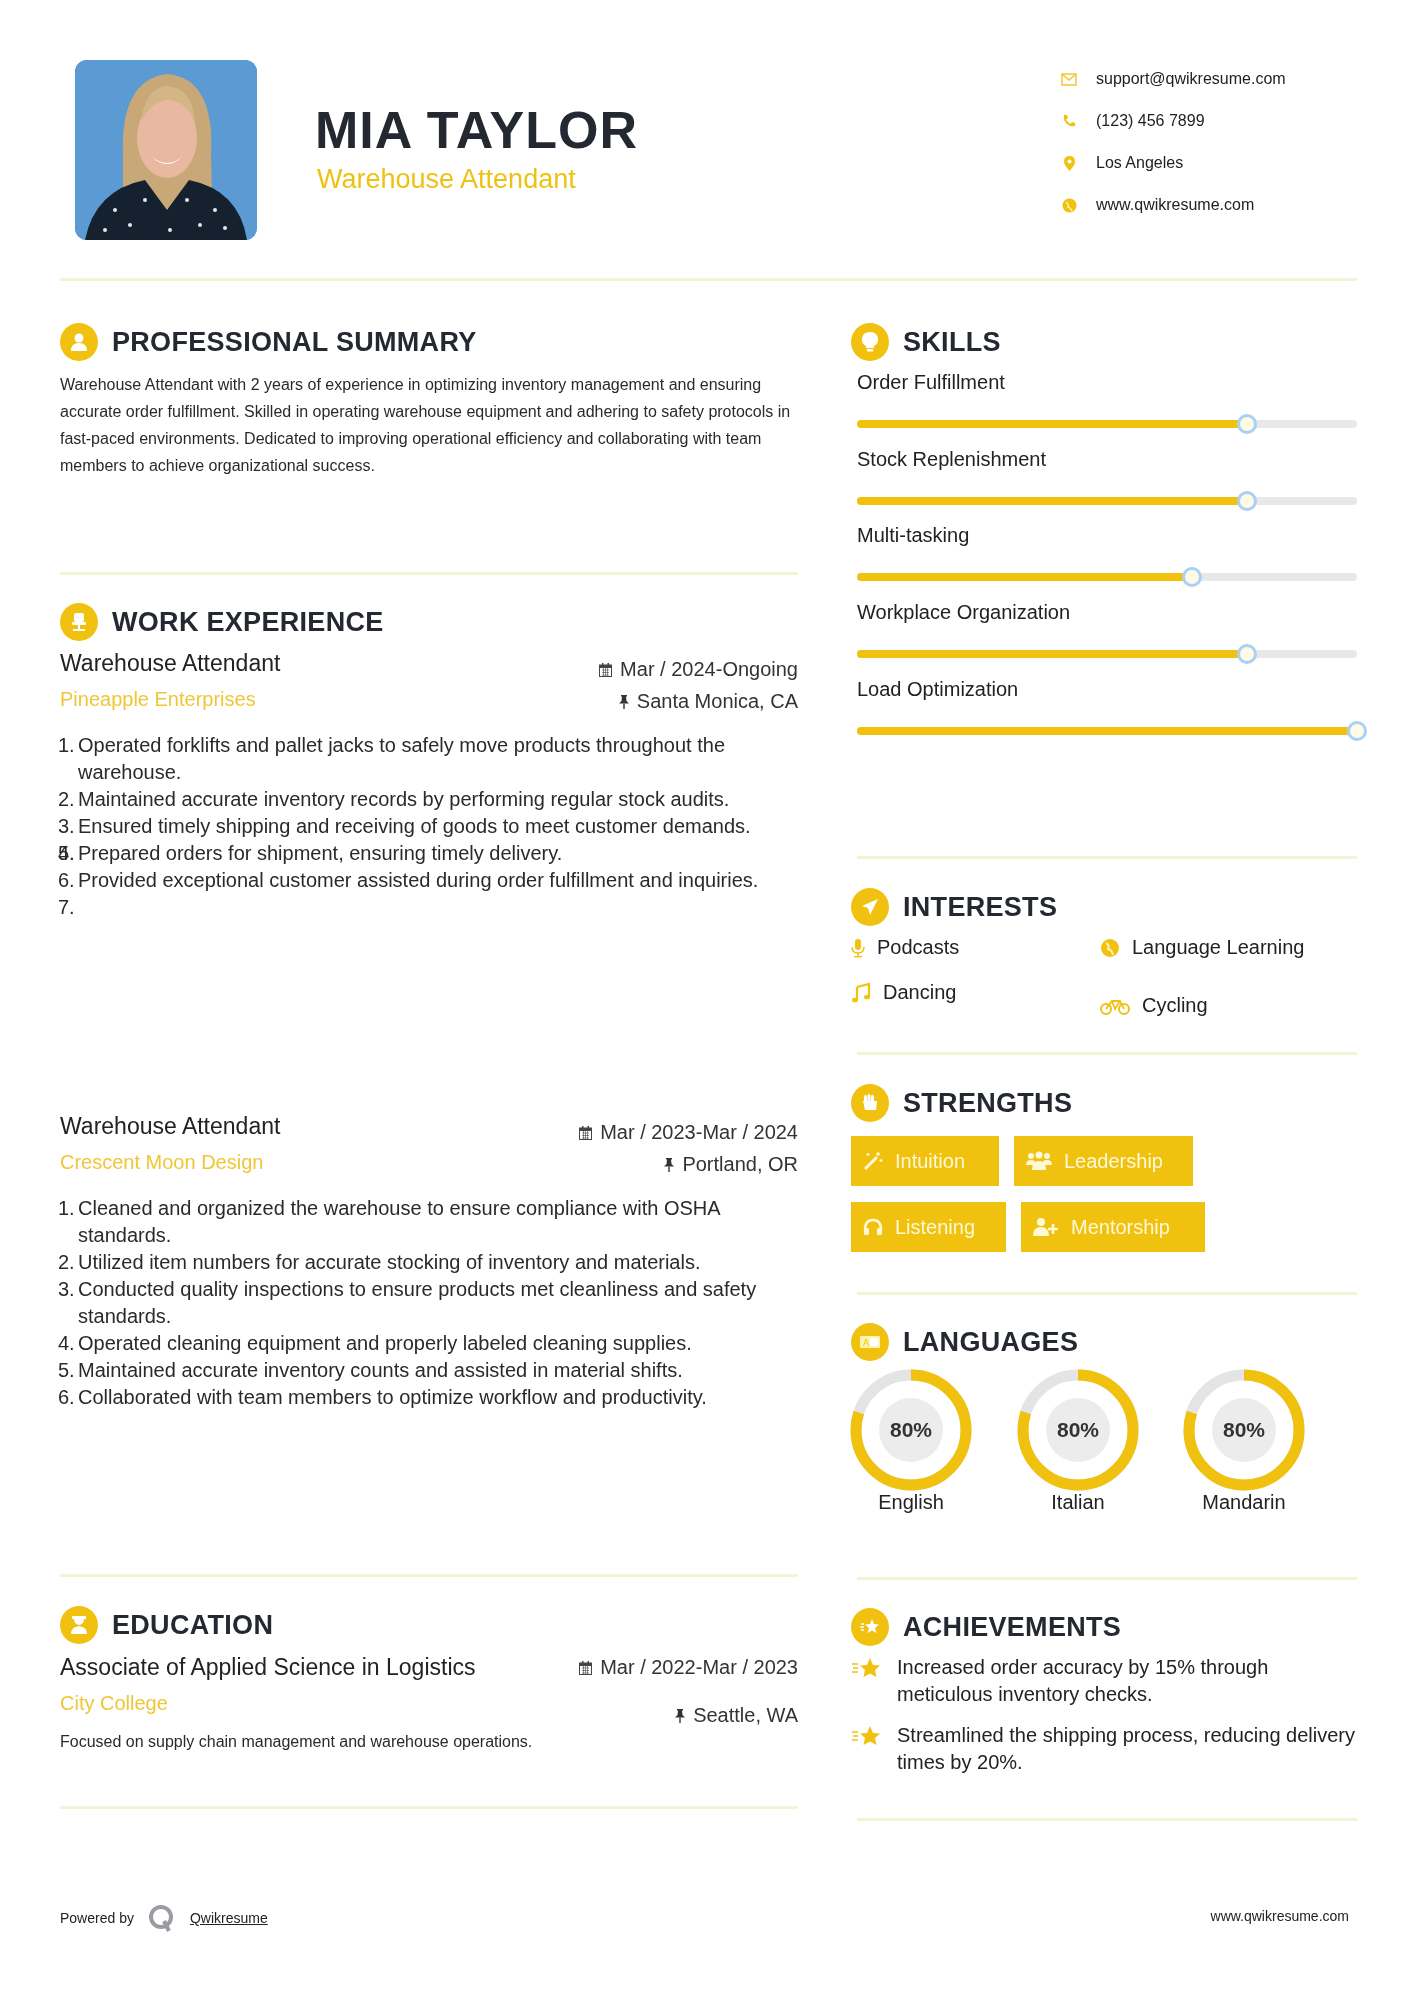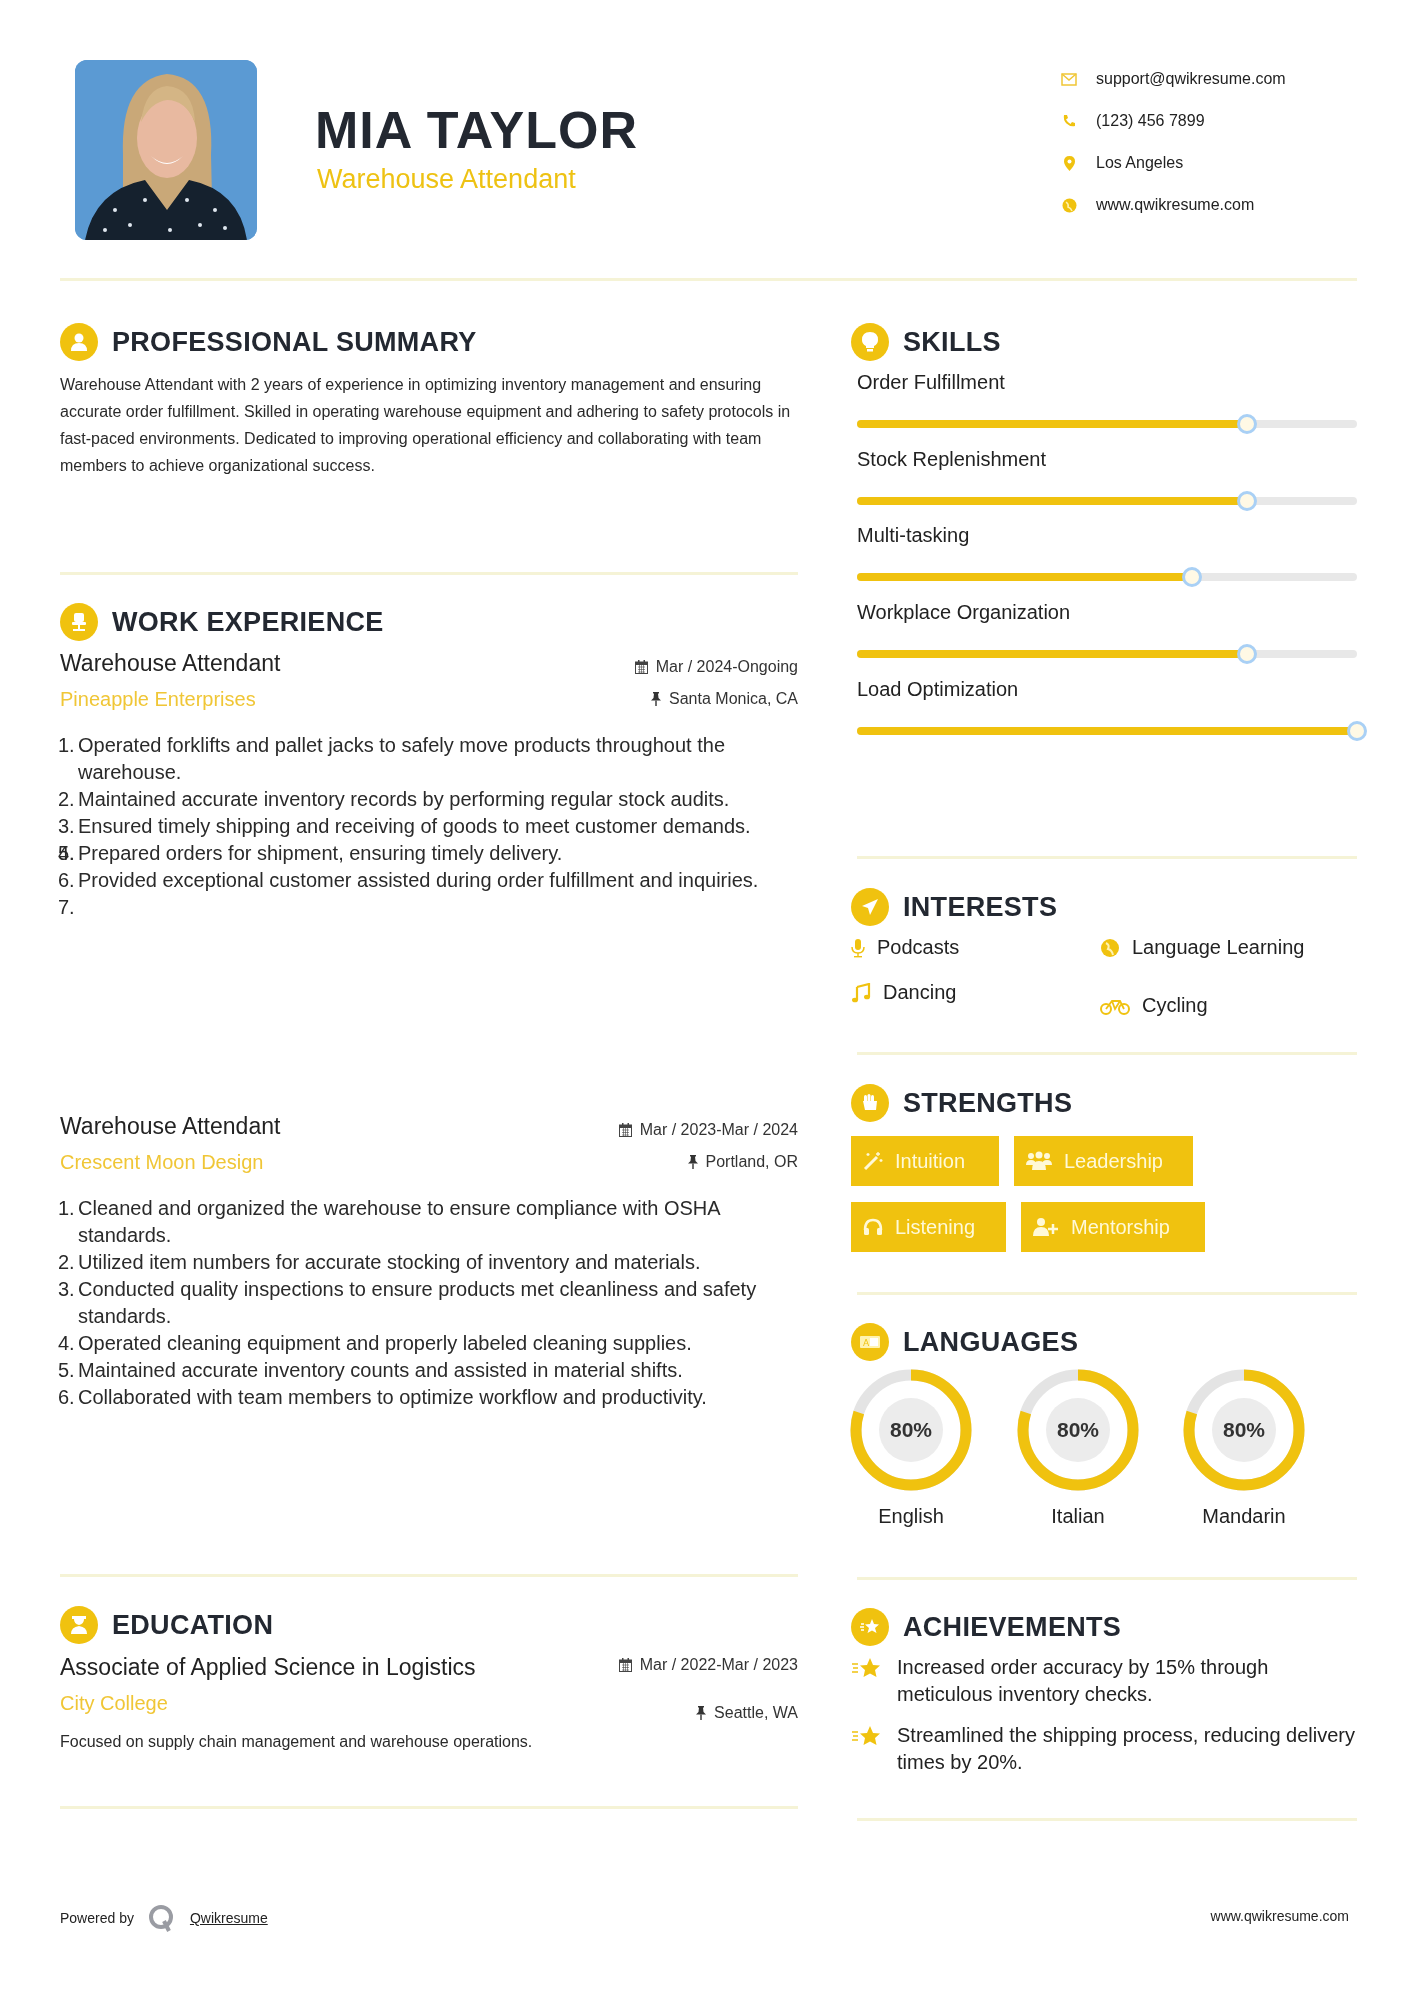--- a/index.html
+++ b/index.html
@@ -18,21 +18,21 @@
   .divider { height: 3px; background: #f5f3d6; }
 
   
   .sec-head { display: flex; align-items: center; }
   .sec-icon { width: 38px; height: 38px; border-radius: 50%; background: #f0c20f; display: flex; align-items: center; justify-content: center; margin-right: 14px; flex-shrink: 0; }
   .sec-title { font-size: 27px; font-weight: 700; color: #232831; letter-spacing: 0.3px; }
 
   .body-text { font-size: 16px; line-height: 27px; color: #2a2a2a; }
   .job-title { font-size: 23px; color: #222; }
   .company { font-size: 20px; color: #f0c636; }
-  .meta { font-size: 16px; color: #333; display: flex; align-items: center; justify-content: flex-end; }
+  .meta { font-size: 20px; color: #333; display: flex; align-items: center; justify-content: flex-end; }
   .meta .mi { margin-right: 8px; display: inline-flex; }
   ol.duties { list-style: none; }
   ol.duties li { position: relative; padding-left: 18px; font-size: 20px; line-height: 27px; color: #2a2a2a; }
   ol.duties li .num { position: absolute; left: -2px; top: 0; }
 
   
   .skill-label { font-size: 20px; color: #222; height: 27px; }
   .track { position: relative; height: 8px; border-radius: 4px; background: #e8e8e8; margin-top: 22px; }
   .fill { position: absolute; left: 0; top: 0; height: 8px; border-radius: 4px; background: #f0c20f; }
   .knob { position: absolute; top: -6px; width: 20px; height: 20px; border-radius: 50%; border: 3px solid #a9d0f5; background: #fff9e5; margin-left: -10px; }
@@ -42,21 +42,21 @@
   .interest .ic { margin-right: 12px; display: inline-flex; }
 
   
   .chip { position: absolute; height: 50px; background: #f0c20f; color: #fff9d8; font-size: 20px; display: flex; align-items: center; padding: 0 12px; }
   .chip .ic { margin-right: 12px; display: inline-flex; }
 
   
   .lang { position: absolute; width: 122px; text-align: center; }
   .lang svg { display: block; margin: 0 auto; }
   .lang .pct { position: absolute; left: 0; top: 0; width: 122px; height: 122px; display: flex; align-items: center; justify-content: center; font-size: 21px; font-weight: 700; color: #333; }
-  .lang .lname { font-size: 20px; color: #222; margin-top: 14px; }
+  .lang .lname { font-size: 20px; color: #222; margin-top: 0; }
 
   .ach { position: absolute; display: flex; }
   .ach .ic { width: 36px; margin-right: 10px; flex-shrink: 0; padding-top: 2px; }
   .ach .txt { font-size: 20px; line-height: 27px; color: #222; }
 
   .footer-left { left: 60px; top: 1903px; display: flex; align-items: center; font-size: 14px; color: #222; }
   .footer-left .q { margin: 0 14px 0 14px; display: inline-flex; }
   .footer-left a { color: #222; text-decoration: underline; }
   .footer-right { right: 58px; top: 1908px; font-size: 14px; color: #222; }
 </style>

